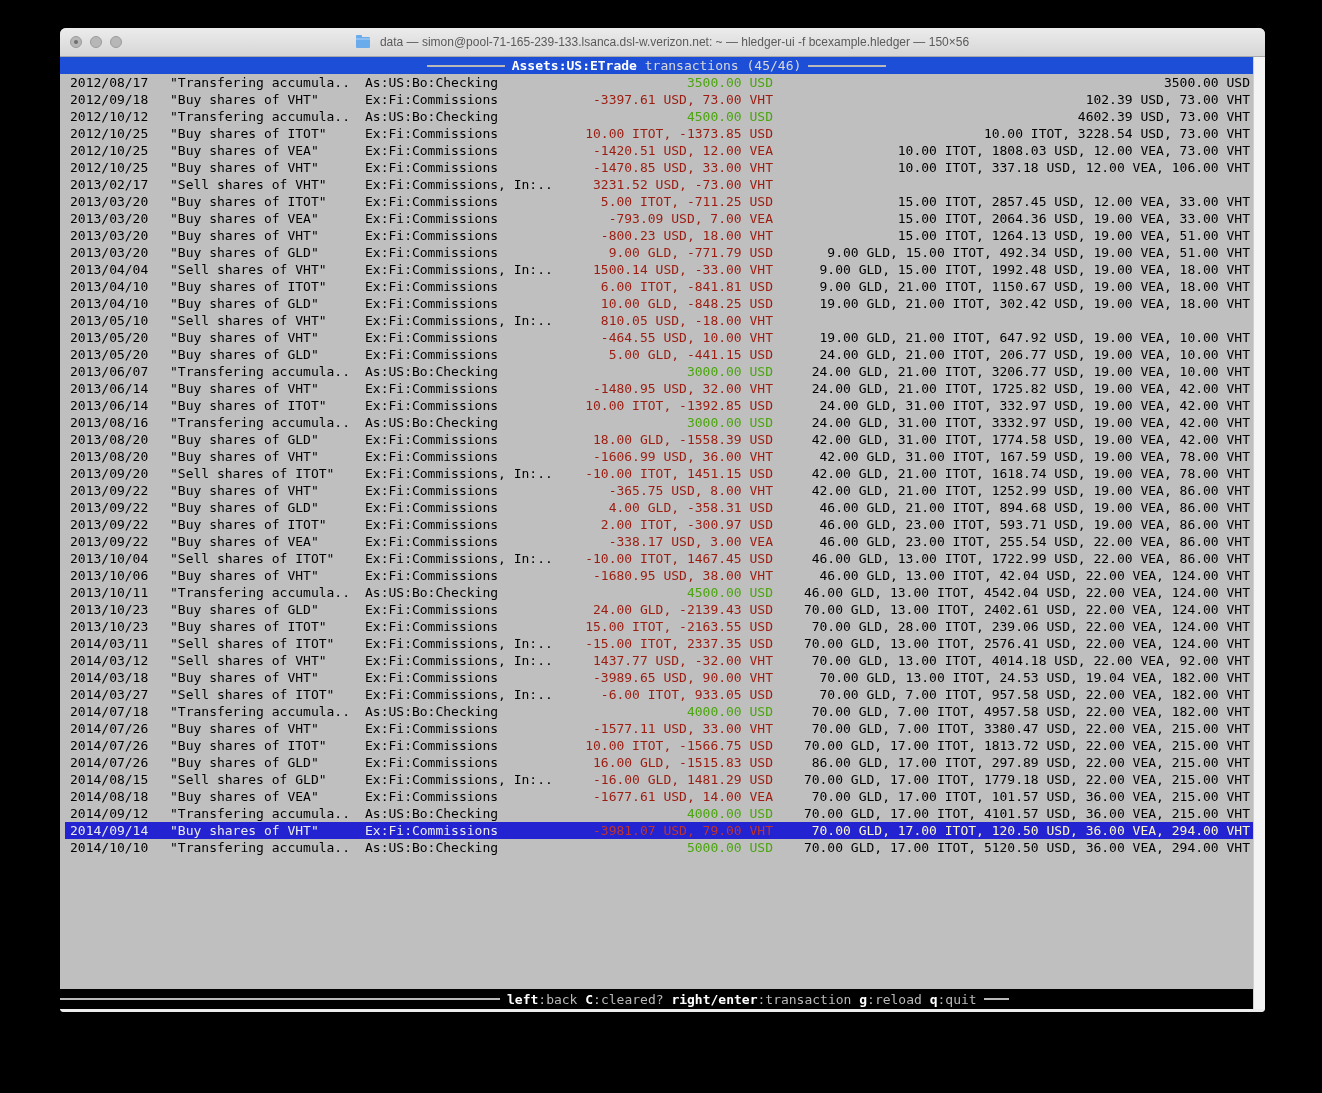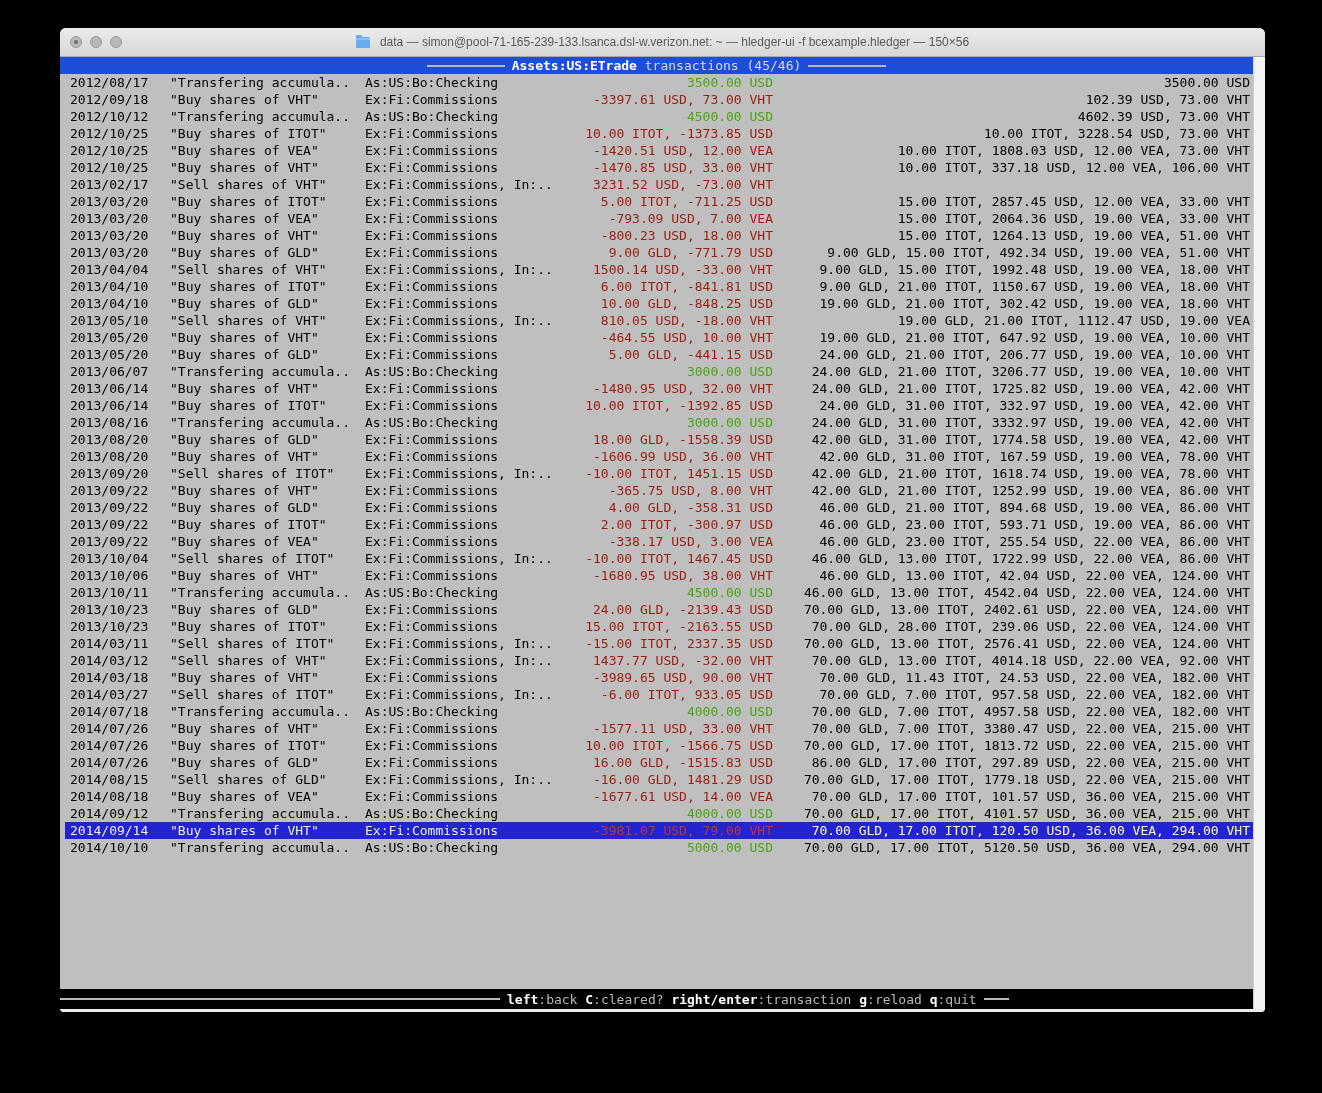--- a/index.html
+++ b/index.html
@@ -93,42 +93,42 @@
         <div class="row"><span class="c-date">2012/10/25</span><span class="c-desc">"Buy shares of VEA"</span><span class="c-account">Ex:Fi:Commissions</span><span class="c-amount amt-red">-1420.51 USD, 12.00 VEA</span><span class="c-total">10.00 ITOT, 1808.03 USD, 12.00 VEA, 73.00 VHT</span></div>
         <div class="row"><span class="c-date">2012/10/25</span><span class="c-desc">"Buy shares of VHT"</span><span class="c-account">Ex:Fi:Commissions</span><span class="c-amount amt-red">-1470.85 USD, 33.00 VHT</span><span class="c-total">10.00 ITOT, 337.18 USD, 12.00 VEA, 106.00 VHT</span></div>
         <div class="row"><span class="c-date">2013/02/17</span><span class="c-desc">"Sell shares of VHT"</span><span class="c-account">Ex:Fi:Commissions, In:..</span><span class="c-amount amt-red">3231.52 USD, -73.00 VHT</span></div>
         <div class="row"><span class="c-date">2013/03/20</span><span class="c-desc">"Buy shares of ITOT"</span><span class="c-account">Ex:Fi:Commissions</span><span class="c-amount amt-red">5.00 ITOT, -711.25 USD</span><span class="c-total">15.00 ITOT, 2857.45 USD, 12.00 VEA, 33.00 VHT</span></div>
         <div class="row"><span class="c-date">2013/03/20</span><span class="c-desc">"Buy shares of VEA"</span><span class="c-account">Ex:Fi:Commissions</span><span class="c-amount amt-red">-793.09 USD, 7.00 VEA</span><span class="c-total">15.00 ITOT, 2064.36 USD, 19.00 VEA, 33.00 VHT</span></div>
         <div class="row"><span class="c-date">2013/03/20</span><span class="c-desc">"Buy shares of VHT"</span><span class="c-account">Ex:Fi:Commissions</span><span class="c-amount amt-red">-800.23 USD, 18.00 VHT</span><span class="c-total">15.00 ITOT, 1264.13 USD, 19.00 VEA, 51.00 VHT</span></div>
         <div class="row"><span class="c-date">2013/03/20</span><span class="c-desc">"Buy shares of GLD"</span><span class="c-account">Ex:Fi:Commissions</span><span class="c-amount amt-red">9.00 GLD, -771.79 USD</span><span class="c-total">9.00 GLD, 15.00 ITOT, 492.34 USD, 19.00 VEA, 51.00 VHT</span></div>
         <div class="row"><span class="c-date">2013/04/04</span><span class="c-desc">"Sell shares of VHT"</span><span class="c-account">Ex:Fi:Commissions, In:..</span><span class="c-amount amt-red">1500.14 USD, -33.00 VHT</span><span class="c-total">9.00 GLD, 15.00 ITOT, 1992.48 USD, 19.00 VEA, 18.00 VHT</span></div>
         <div class="row"><span class="c-date">2013/04/10</span><span class="c-desc">"Buy shares of ITOT"</span><span class="c-account">Ex:Fi:Commissions</span><span class="c-amount amt-red">6.00 ITOT, -841.81 USD</span><span class="c-total">9.00 GLD, 21.00 ITOT, 1150.67 USD, 19.00 VEA, 18.00 VHT</span></div>
         <div class="row"><span class="c-date">2013/04/10</span><span class="c-desc">"Buy shares of GLD"</span><span class="c-account">Ex:Fi:Commissions</span><span class="c-amount amt-red">10.00 GLD, -848.25 USD</span><span class="c-total">19.00 GLD, 21.00 ITOT, 302.42 USD, 19.00 VEA, 18.00 VHT</span></div>
-        <div class="row"><span class="c-date">2013/05/10</span><span class="c-desc">"Sell shares of VHT"</span><span class="c-account">Ex:Fi:Commissions, In:..</span><span class="c-amount amt-red">810.05 USD, -18.00 VHT</span><span class="c-total">19.00 GLD, 21.00 ITOT, 1112.47 USD, 19.00 VEA</span></div>
+        <div class="row"><span class="c-date">2013/05/10</span><span class="c-desc">"Sell shares of VHT"</span><span class="c-account">Ex:Fi:Commissions, In:..</span><span class="c-amount amt-red">810.05 USD, -18.00 VHT</span></div>
         <div class="row"><span class="c-date">2013/05/20</span><span class="c-desc">"Buy shares of VHT"</span><span class="c-account">Ex:Fi:Commissions</span><span class="c-amount amt-red">-464.55 USD, 10.00 VHT</span><span class="c-total">19.00 GLD, 21.00 ITOT, 647.92 USD, 19.00 VEA, 10.00 VHT</span></div>
         <div class="row"><span class="c-date">2013/05/20</span><span class="c-desc">"Buy shares of GLD"</span><span class="c-account">Ex:Fi:Commissions</span><span class="c-amount amt-red">5.00 GLD, -441.15 USD</span><span class="c-total">24.00 GLD, 21.00 ITOT, 206.77 USD, 19.00 VEA, 10.00 VHT</span></div>
         <div class="row"><span class="c-date">2013/06/07</span><span class="c-desc">"Transfering accumula..</span><span class="c-account">As:US:Bo:Checking</span><span class="c-amount amt-green">3000.00 USD</span><span class="c-total">24.00 GLD, 21.00 ITOT, 3206.77 USD, 19.00 VEA, 10.00 VHT</span></div>
         <div class="row"><span class="c-date">2013/06/14</span><span class="c-desc">"Buy shares of VHT"</span><span class="c-account">Ex:Fi:Commissions</span><span class="c-amount amt-red">-1480.95 USD, 32.00 VHT</span><span class="c-total">24.00 GLD, 21.00 ITOT, 1725.82 USD, 19.00 VEA, 42.00 VHT</span></div>
         <div class="row"><span class="c-date">2013/06/14</span><span class="c-desc">"Buy shares of ITOT"</span><span class="c-account">Ex:Fi:Commissions</span><span class="c-amount amt-red">10.00 ITOT, -1392.85 USD</span><span class="c-total">24.00 GLD, 31.00 ITOT, 332.97 USD, 19.00 VEA, 42.00 VHT</span></div>
         <div class="row"><span class="c-date">2013/08/16</span><span class="c-desc">"Transfering accumula..</span><span class="c-account">As:US:Bo:Checking</span><span class="c-amount amt-green">3000.00 USD</span><span class="c-total">24.00 GLD, 31.00 ITOT, 3332.97 USD, 19.00 VEA, 42.00 VHT</span></div>
         <div class="row"><span class="c-date">2013/08/20</span><span class="c-desc">"Buy shares of GLD"</span><span class="c-account">Ex:Fi:Commissions</span><span class="c-amount amt-red">18.00 GLD, -1558.39 USD</span><span class="c-total">42.00 GLD, 31.00 ITOT, 1774.58 USD, 19.00 VEA, 42.00 VHT</span></div>
         <div class="row"><span class="c-date">2013/08/20</span><span class="c-desc">"Buy shares of VHT"</span><span class="c-account">Ex:Fi:Commissions</span><span class="c-amount amt-red">-1606.99 USD, 36.00 VHT</span><span class="c-total">42.00 GLD, 31.00 ITOT, 167.59 USD, 19.00 VEA, 78.00 VHT</span></div>
         <div class="row"><span class="c-date">2013/09/20</span><span class="c-desc">"Sell shares of ITOT"</span><span class="c-account">Ex:Fi:Commissions, In:..</span><span class="c-amount amt-red">-10.00 ITOT, 1451.15 USD</span><span class="c-total">42.00 GLD, 21.00 ITOT, 1618.74 USD, 19.00 VEA, 78.00 VHT</span></div>
         <div class="row"><span class="c-date">2013/09/22</span><span class="c-desc">"Buy shares of VHT"</span><span class="c-account">Ex:Fi:Commissions</span><span class="c-amount amt-red">-365.75 USD, 8.00 VHT</span><span class="c-total">42.00 GLD, 21.00 ITOT, 1252.99 USD, 19.00 VEA, 86.00 VHT</span></div>
         <div class="row"><span class="c-date">2013/09/22</span><span class="c-desc">"Buy shares of GLD"</span><span class="c-account">Ex:Fi:Commissions</span><span class="c-amount amt-red">4.00 GLD, -358.31 USD</span><span class="c-total">46.00 GLD, 21.00 ITOT, 894.68 USD, 19.00 VEA, 86.00 VHT</span></div>
         <div class="row"><span class="c-date">2013/09/22</span><span class="c-desc">"Buy shares of ITOT"</span><span class="c-account">Ex:Fi:Commissions</span><span class="c-amount amt-red">2.00 ITOT, -300.97 USD</span><span class="c-total">46.00 GLD, 23.00 ITOT, 593.71 USD, 19.00 VEA, 86.00 VHT</span></div>
         <div class="row"><span class="c-date">2013/09/22</span><span class="c-desc">"Buy shares of VEA"</span><span class="c-account">Ex:Fi:Commissions</span><span class="c-amount amt-red">-338.17 USD, 3.00 VEA</span><span class="c-total">46.00 GLD, 23.00 ITOT, 255.54 USD, 22.00 VEA, 86.00 VHT</span></div>
         <div class="row"><span class="c-date">2013/10/04</span><span class="c-desc">"Sell shares of ITOT"</span><span class="c-account">Ex:Fi:Commissions, In:..</span><span class="c-amount amt-red">-10.00 ITOT, 1467.45 USD</span><span class="c-total">46.00 GLD, 13.00 ITOT, 1722.99 USD, 22.00 VEA, 86.00 VHT</span></div>
         <div class="row"><span class="c-date">2013/10/06</span><span class="c-desc">"Buy shares of VHT"</span><span class="c-account">Ex:Fi:Commissions</span><span class="c-amount amt-red">-1680.95 USD, 38.00 VHT</span><span class="c-total">46.00 GLD, 13.00 ITOT, 42.04 USD, 22.00 VEA, 124.00 VHT</span></div>
         <div class="row"><span class="c-date">2013/10/11</span><span class="c-desc">"Transfering accumula..</span><span class="c-account">As:US:Bo:Checking</span><span class="c-amount amt-green">4500.00 USD</span><span class="c-total">46.00 GLD, 13.00 ITOT, 4542.04 USD, 22.00 VEA, 124.00 VHT</span></div>
         <div class="row"><span class="c-date">2013/10/23</span><span class="c-desc">"Buy shares of GLD"</span><span class="c-account">Ex:Fi:Commissions</span><span class="c-amount amt-red">24.00 GLD, -2139.43 USD</span><span class="c-total">70.00 GLD, 13.00 ITOT, 2402.61 USD, 22.00 VEA, 124.00 VHT</span></div>
         <div class="row"><span class="c-date">2013/10/23</span><span class="c-desc">"Buy shares of ITOT"</span><span class="c-account">Ex:Fi:Commissions</span><span class="c-amount amt-red">15.00 ITOT, -2163.55 USD</span><span class="c-total">70.00 GLD, 28.00 ITOT, 239.06 USD, 22.00 VEA, 124.00 VHT</span></div>
         <div class="row"><span class="c-date">2014/03/11</span><span class="c-desc">"Sell shares of ITOT"</span><span class="c-account">Ex:Fi:Commissions, In:..</span><span class="c-amount amt-red">-15.00 ITOT, 2337.35 USD</span><span class="c-total">70.00 GLD, 13.00 ITOT, 2576.41 USD, 22.00 VEA, 124.00 VHT</span></div>
         <div class="row"><span class="c-date">2014/03/12</span><span class="c-desc">"Sell shares of VHT"</span><span class="c-account">Ex:Fi:Commissions, In:..</span><span class="c-amount amt-red">1437.77 USD, -32.00 VHT</span><span class="c-total">70.00 GLD, 13.00 ITOT, 4014.18 USD, 22.00 VEA, 92.00 VHT</span></div>
-        <div class="row"><span class="c-date">2014/03/18</span><span class="c-desc">"Buy shares of VHT"</span><span class="c-account">Ex:Fi:Commissions</span><span class="c-amount amt-red">-3989.65 USD, 90.00 VHT</span><span class="c-total">70.00 GLD, 11.43 ITOT, 24.53 USD, 22.00 VEA, 182.00 VHT</span></div>
+        <div class="row"><span class="c-date">2014/03/18</span><span class="c-desc">"Buy shares of VHT"</span><span class="c-account">Ex:Fi:Commissions</span><span class="c-amount amt-red">-3989.65 USD, 90.00 VHT</span><span class="c-total">70.00 GLD, 13.00 ITOT, 24.53 USD, 19.04 VEA, 182.00 VHT</span></div>
         <div class="row"><span class="c-date">2014/03/27</span><span class="c-desc">"Sell shares of ITOT"</span><span class="c-account">Ex:Fi:Commissions, In:..</span><span class="c-amount amt-red">-6.00 ITOT, 933.05 USD</span><span class="c-total">70.00 GLD, 7.00 ITOT, 957.58 USD, 22.00 VEA, 182.00 VHT</span></div>
         <div class="row"><span class="c-date">2014/07/18</span><span class="c-desc">"Transfering accumula..</span><span class="c-account">As:US:Bo:Checking</span><span class="c-amount amt-green">4000.00 USD</span><span class="c-total">70.00 GLD, 7.00 ITOT, 4957.58 USD, 22.00 VEA, 182.00 VHT</span></div>
         <div class="row"><span class="c-date">2014/07/26</span><span class="c-desc">"Buy shares of VHT"</span><span class="c-account">Ex:Fi:Commissions</span><span class="c-amount amt-red">-1577.11 USD, 33.00 VHT</span><span class="c-total">70.00 GLD, 7.00 ITOT, 3380.47 USD, 22.00 VEA, 215.00 VHT</span></div>
         <div class="row"><span class="c-date">2014/07/26</span><span class="c-desc">"Buy shares of ITOT"</span><span class="c-account">Ex:Fi:Commissions</span><span class="c-amount amt-red">10.00 ITOT, -1566.75 USD</span><span class="c-total">70.00 GLD, 17.00 ITOT, 1813.72 USD, 22.00 VEA, 215.00 VHT</span></div>
         <div class="row"><span class="c-date">2014/07/26</span><span class="c-desc">"Buy shares of GLD"</span><span class="c-account">Ex:Fi:Commissions</span><span class="c-amount amt-red">16.00 GLD, -1515.83 USD</span><span class="c-total">86.00 GLD, 17.00 ITOT, 297.89 USD, 22.00 VEA, 215.00 VHT</span></div>
         <div class="row"><span class="c-date">2014/08/15</span><span class="c-desc">"Sell shares of GLD"</span><span class="c-account">Ex:Fi:Commissions, In:..</span><span class="c-amount amt-red">-16.00 GLD, 1481.29 USD</span><span class="c-total">70.00 GLD, 17.00 ITOT, 1779.18 USD, 22.00 VEA, 215.00 VHT</span></div>
         <div class="row"><span class="c-date">2014/08/18</span><span class="c-desc">"Buy shares of VEA"</span><span class="c-account">Ex:Fi:Commissions</span><span class="c-amount amt-red">-1677.61 USD, 14.00 VEA</span><span class="c-total">70.00 GLD, 17.00 ITOT, 101.57 USD, 36.00 VEA, 215.00 VHT</span></div>
         <div class="row"><span class="c-date">2014/09/12</span><span class="c-desc">"Transfering accumula..</span><span class="c-account">As:US:Bo:Checking</span><span class="c-amount amt-green">4000.00 USD</span><span class="c-total">70.00 GLD, 17.00 ITOT, 4101.57 USD, 36.00 VEA, 215.00 VHT</span></div>
         <div class="row selected"><span class="c-date">2014/09/14</span><span class="c-desc">"Buy shares of VHT"</span><span class="c-account">Ex:Fi:Commissions</span><span class="c-amount amt-red">-3981.07 USD, 79.00 VHT</span><span class="c-total">70.00 GLD, 17.00 ITOT, 120.50 USD, 36.00 VEA, 294.00 VHT</span></div>
         <div class="row"><span class="c-date">2014/10/10</span><span class="c-desc">"Transfering accumula..</span><span class="c-account">As:US:Bo:Checking</span><span class="c-amount amt-green">5000.00 USD</span><span class="c-total">70.00 GLD, 17.00 ITOT, 5120.50 USD, 36.00 VEA, 294.00 VHT</span></div>

